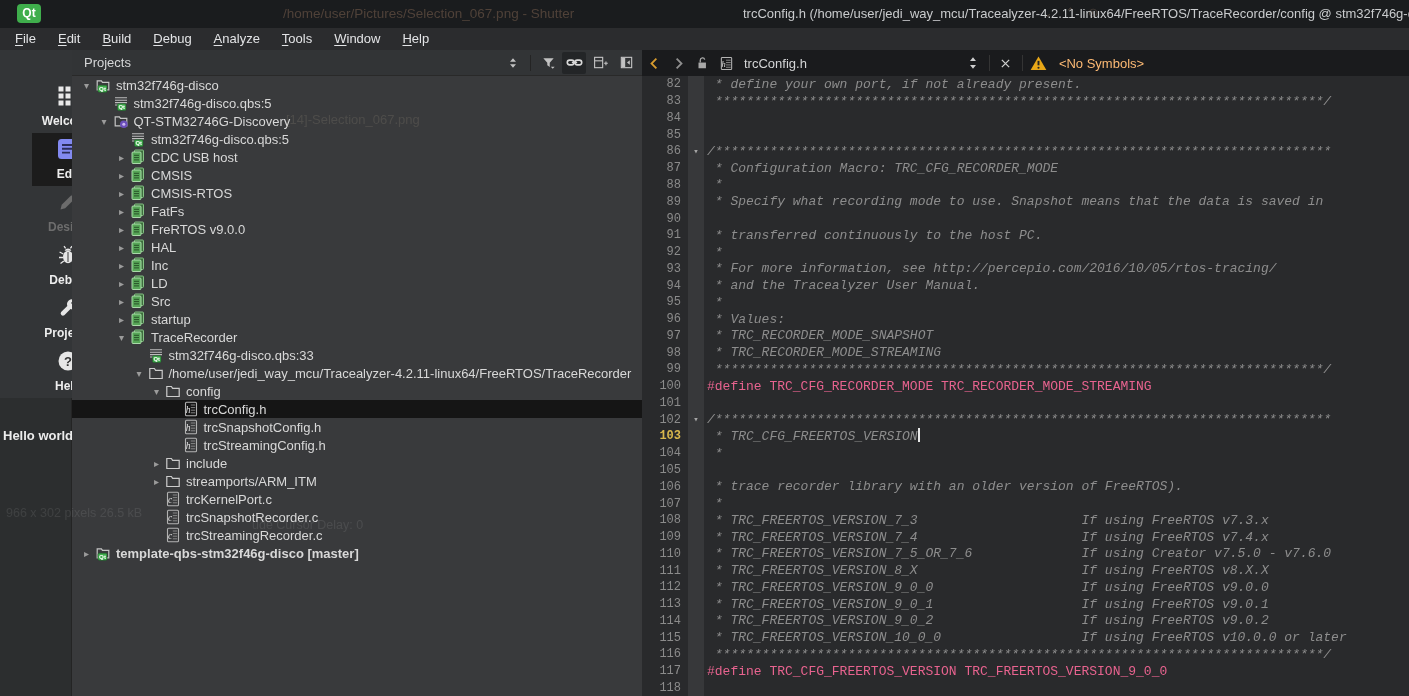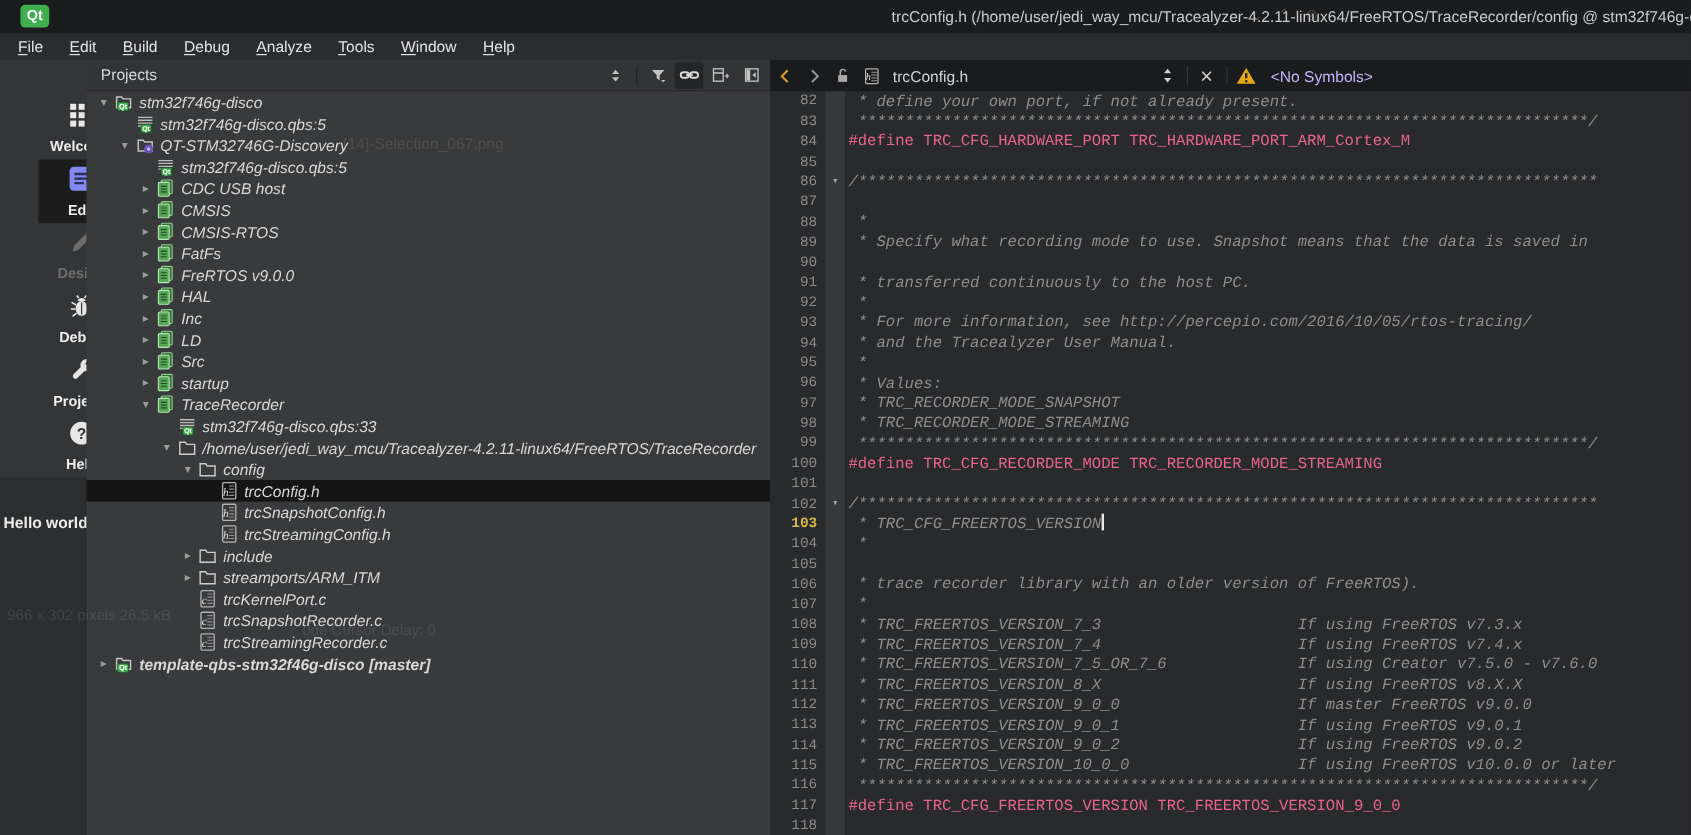--- a/index.html
+++ b/index.html
@@ -40,51 +40,52 @@
   .tool-btn { width:24px; height:22px; display:flex; align-items:center; justify-content:center; border-radius:2px; }
   .tool-btn.active { background:#232527; }
   .vsep { width:1px; height:16px; background:#242424; margin:0 3px; }
 
   .tree { position:absolute; left:0; top:26px; width:570px; height:620px; }
   .tree-row { height:18px; display:flex; align-items:center; white-space:nowrap; overflow:hidden; }
   .tree-row.selected { background:#151515; }
   .tree-row.bold .tlabel { font-weight:bold; }
   .arrow { width:17px; flex:0 0 17px; text-align:center; font-size:10px; color:#9b9b9b; }
   .ticon { width:20px; flex:0 0 20px; display:flex; align-items:center; }
-  .tlabel { font-size:13px; color:#d8d8d8; padding-left:1px;font-style:italic; }
+  .tlabel { font-size:13px; color:#d8d8d8; padding-left:1px; }
 
   .ghost-tree-text { position:absolute; font-size:13px; color:rgba(205,190,165,.14); white-space:nowrap; }
   .ghost-status { position:absolute; font-size:12.5px; color:rgba(255,255,255,.09); white-space:nowrap; }
 
   
   .editor { position:absolute; left:642px; top:50px; width:767px; height:646px; background:#292a2c; }
   .editor-tabbar { position:absolute; left:0; top:0; width:767px; height:26px; background:#1a1b1d;
                    display:flex; align-items:center; }
   .nav-btn { width:24px; height:24px; display:flex; align-items:center; justify-content:center; }
   .tab-title { font-size:13px; color:#d4d5d6; padding:0 6px; }
-  .symbols-label { font-size:13px; color:#c4b5fd; padding-left:8px; }
+  .symbols-label { font-size:13px; color:#fdba74; padding-left:8px; }
   .tsep { width:1px; height:16px; background:#343434; margin:0 4px; }
 
   .code { position:absolute; left:0; top:26px; width:850px; height:620px; font-family:Liberation Mono, monospace; }
   .gutter-bg { position:absolute; left:0; top:0; width:46px; height:620px; background:#292a2c; }
   .fold-bg { position:absolute; left:46px; top:0; width:16px; height:620px; background:#37383a; }
   .code-line { position:relative; height:16.78px; display:flex; align-items:center; }
   .ln { width:46px; flex:0 0 46px; text-align:right; padding-right:7px; font-size:12px; color:#8b8b8b; }
   .ln.current { color:#d9b84d; font-weight:bold; }
   .fold { width:16px; flex:0 0 16px; text-align:center; font-size:9px; color:#a5a5a5; }
   .ct { padding-left:3px; font-size:13px; white-space:pre; }
   .ct.c { color:#8d8d8d; font-style:italic; }
   .ct.p { color:#e8638f; font-style:normal; }
   .caret { display:inline-block; width:2px; height:14px; background:#e8e8e8; vertical-align:-2px; }
 </style>
 </head>
 <body>
 
 <div class="titlebar">
   <div class="qt-logo">Qt</div>
+  <div class="ghost-title">/home/user/Pictures/Selection_067.png - Shutter</div>
   <div class="ghost-controls">⌄⌃⊗</div>
   <div class="title-text">trcConfig.h (/home/user/jedi_way_mcu/Tracealyzer-4.2.11-linux64/FreeRTOS/TraceRecorder/config @ stm32f746g-disco) - Qt Creator</div>
 </div>
 
 <div class="menubar" id="menubar">
     <div class="menu-item"><u>F</u>ile</div>
     <div class="menu-item"><u>E</u>dit</div>
     <div class="menu-item"><u>B</u>uild</div>
     <div class="menu-item"><u>D</u>ebug</div>
     <div class="menu-item"><u>A</u>nalyze</div>
@@ -553,35 +554,35 @@
           <span class="ct c"> * define your own port, if not already present.</span>
         </div>
         <div class="code-line">
           <span class="ln">83</span>
           <span class="fold"></span>
           <span class="ct c"> ******************************************************************************/</span>
         </div>
         <div class="code-line">
           <span class="ln">84</span>
           <span class="fold"></span>
-          <span class="ct p">#define TRC_CFG_HARDWARE_PORT TRC_HARDWARE_PORT_ARM_Cortex_M</span>
         </div>
         <div class="code-line">
           <span class="ln">85</span>
           <span class="fold"></span>
           <span class="ct c"></span>
         </div>
         <div class="code-line">
           <span class="ln">86</span>
           <span class="fold">▾</span>
           <span class="ct c">/*******************************************************************************</span>
         </div>
         <div class="code-line">
           <span class="ln">87</span>
           <span class="fold"></span>
+          <span class="ct c"> * Configuration Macro: TRC_CFG_RECORDER_MODE</span>
         </div>
         <div class="code-line">
           <span class="ln">88</span>
           <span class="fold"></span>
           <span class="ct c"> *</span>
         </div>
         <div class="code-line">
           <span class="ln">89</span>
           <span class="fold"></span>
           <span class="ct c"> * Specify what recording mode to use. Snapshot means that the data is saved in</span>
@@ -690,21 +691,21 @@
           <span class="ct c"> * TRC_FREERTOS_VERSION_7_5_OR_7_6              If using Creator v7.5.0 - v7.6.0</span>
         </div>
         <div class="code-line">
           <span class="ln">111</span>
           <span class="fold"></span>
           <span class="ct c"> * TRC_FREERTOS_VERSION_8_X                     If using FreeRTOS v8.X.X</span>
         </div>
         <div class="code-line">
           <span class="ln">112</span>
           <span class="fold"></span>
-          <span class="ct c"> * TRC_FREERTOS_VERSION_9_0_0                   If master FreeRTOS v9.0.0</span>
+          <span class="ct c"> * TRC_FREERTOS_VERSION_9_0_0                   If using FreeRTOS v9.0.0</span>
         </div>
         <div class="code-line">
           <span class="ln">113</span>
           <span class="fold"></span>
           <span class="ct c"> * TRC_FREERTOS_VERSION_9_0_1                   If using FreeRTOS v9.0.1</span>
         </div>
         <div class="code-line">
           <span class="ln">114</span>
           <span class="fold"></span>
           <span class="ct c"> * TRC_FREERTOS_VERSION_9_0_2                   If using FreeRTOS v9.0.2</span>

